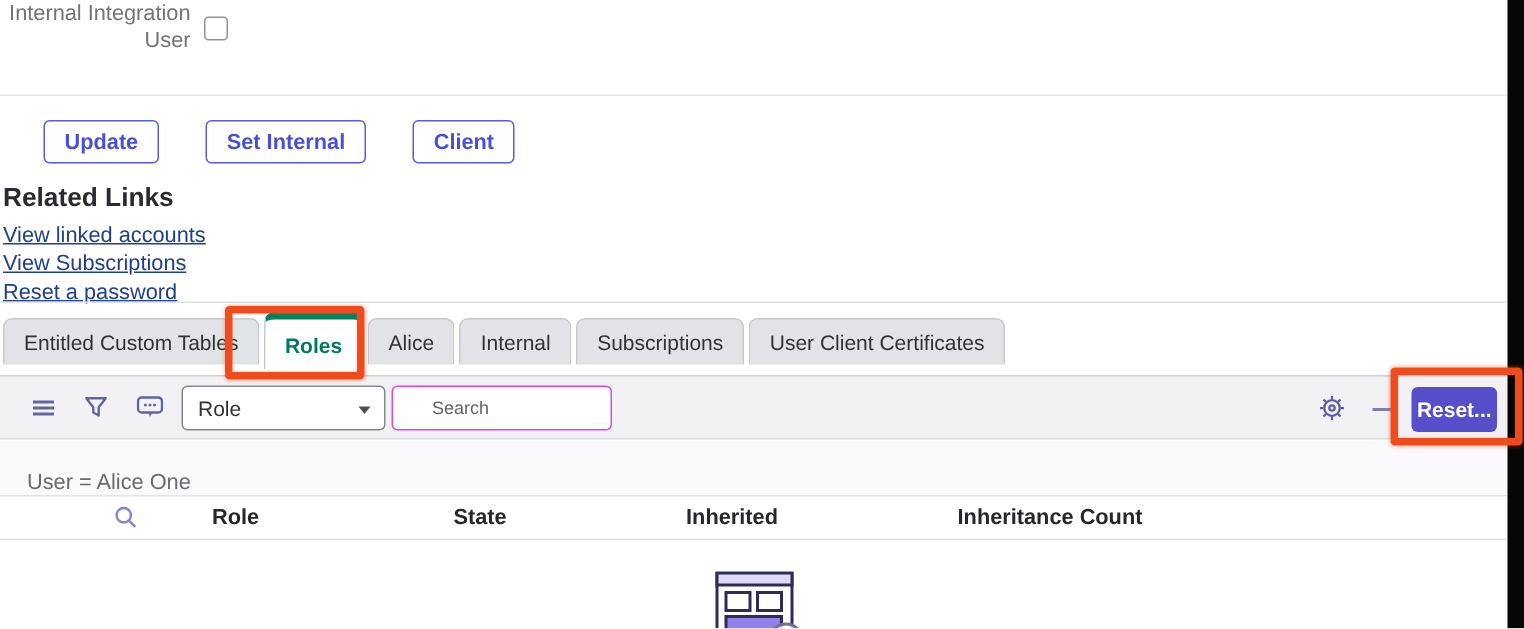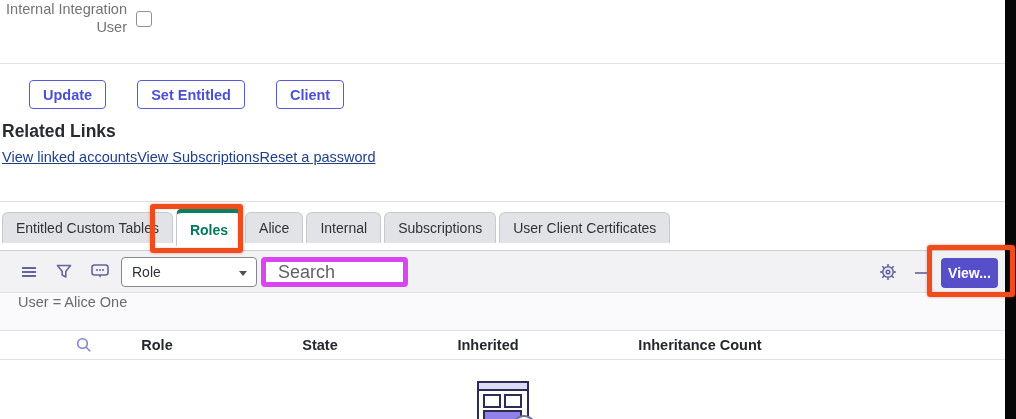--- a/index.html
+++ b/index.html
@@ -27,21 +27,21 @@
   .btn-outline {
     height:29px; padding:0 13px; background:#fff;
     border:1px solid #575cd6; border-radius:4px;
     color:#4b50d2; font-weight:700; font-size:14.5px;
     font-family:"Liberation Sans", sans-serif; cursor:pointer;
     display:flex; align-items:center;margin-left:24px;
   }
 
   
   .related-title { position:absolute; left:2px; top:121px; font-size:17.5px; font-weight:700; color:#282b30; }
-  .links { position:absolute; left:2px; top:148px; display:flex; flex-direction:row; }
+  .links { position:absolute; left:2px; top:148px; display:flex; flex-direction:column; }
   .links a { font-size:14.5px; line-height:19px; color:#204088; text-decoration:underline; }
 
   
   .divider-2 { position:absolute; left:0; top:201px; width:1005px; height:1px; background:#dfe0e3; }
 
   
   .tabstrip { position:absolute; left:2px; top:208px; height:38px; display:flex; align-items:center; gap:3px; }
   .tab {
     height:31px; padding:0 13px; display:flex; align-items:center;
     background:#e2e3e6; border:1px solid #c8c9cc; border-bottom:none;
@@ -65,38 +65,38 @@
     background:#fff; border:1px solid #85878d; border-radius:4px;
     display:flex; align-items:center; padding:0 10px; font-size:14px; color:#2f3236; cursor:pointer;
   }
   .caret-down {
     position:absolute; right:9px; top:13px; width:0; height:0;
     border-left:4px solid transparent; border-right:4px solid transparent;
     border-top:5px solid #4d4f55;
   }
   .search-box {
     position:absolute; left:261px; top:6px; width:147px; height:30px;
-    background:#fff; border:5px solid #d946ef; border-radius:4px;
-    padding:0 12px; font-size:18px; color:#2f3236;
+    background:#fff; border:1px solid #d946ef; border-radius:4px;
+    padding:0 26px; font-size:12px; color:#2f3236;
     font-family:"Liberation Sans", sans-serif;
   }
   .search-box::placeholder { color:#5f6268; opacity:1; }
   .tb-dash { position:absolute; left:915px; top:21px; width:15px; height:2px; background:#7d7fa8; }
   .edit-btn {
     position:absolute; left:941px; top:7px; width:57px; height:30px;
     background:#574ec9; border:none; border-radius:4px;
     color:#fff; font-weight:700; font-size:14px; cursor:pointer;
     font-family:"Liberation Sans", sans-serif;
   }
 
   
   .breadcrumb-row {
     position:absolute; left:0; top:294px; width:1005px; height:37px;
     background:#fafafc; border-bottom:1px solid #e2e3e6;
-    display:flex; align-items:flex-start; padding-left:18px;
+    display:flex; align-items:flex-end; padding-left:18px;
     font-size:14.5px; color:#696b70;
   }
 
   
   .thead { position:absolute; left:0; top:332px; width:1005px; height:28px; background:#fff; border-bottom:1px solid #e0e1e4; }
   .th { position:absolute; top:5px; transform:translateX(-50%); font-size:14.5px; font-weight:700; color:#24272c; white-space:nowrap; }
   .th-search { position:absolute; left:76px; top:5px; cursor:pointer; }
 
   
   .empty-illustration { position:absolute; left:470px; top:381px; }
@@ -115,21 +115,21 @@
 <body>
 
 <div id="screen">
 
   <div class="field-label">Internal Integration User</div>
   <input type="checkbox" class="field-checkbox" style="">
   <div class="divider-1"></div>
 
   <div class="btn-row">
     <button class="btn-outline">Update</button>
-    <button class="btn-outline">Set Entitled</button>
+    <button class="btn-outline">Set Internal</button>
     <button class="btn-outline">Client</button>
   </div>
 
   <div class="related-title">Related Links</div>
   <div class="links">
     <a href="#">View linked accounts</a>
     <a href="#">View Subscriptions</a>
     <a href="#">Reset a password</a>
   </div>
 
@@ -185,21 +185,21 @@
           <line x1="1" y1="9" x2="3.2" y2="9"></line>
             <line x1="14.8" y1="9" x2="17" y2="9"></line>
           <line x1="3.3" y1="3.3" x2="4.9" y2="4.9"></line>
             <line x1="13.1" y1="13.1" x2="14.7" y2="14.7"></line>
           <line x1="3.3" y1="14.7" x2="4.9" y2="13.1"></line>
             <line x1="13.1" y1="4.9" x2="14.7" y2="3.3"></line>
         </g>
       </svg>
     </span>
     <span class="tb-dash"></span>
-    <button class="edit-btn">View...</button>
+    <button class="edit-btn">Reset...</button>
   </div>
 
   <div class="breadcrumb-row">
     <span>User = Alice One</span>
   </div>
 
   <div class="thead">
     <span class="th-search">
       <svg width="16" height="16" viewBox="0 0 16 16">
           <circle cx="6.5" cy="6.5" r="4.8" fill="none" stroke="#8184d4" stroke-width="1.6"></circle>

